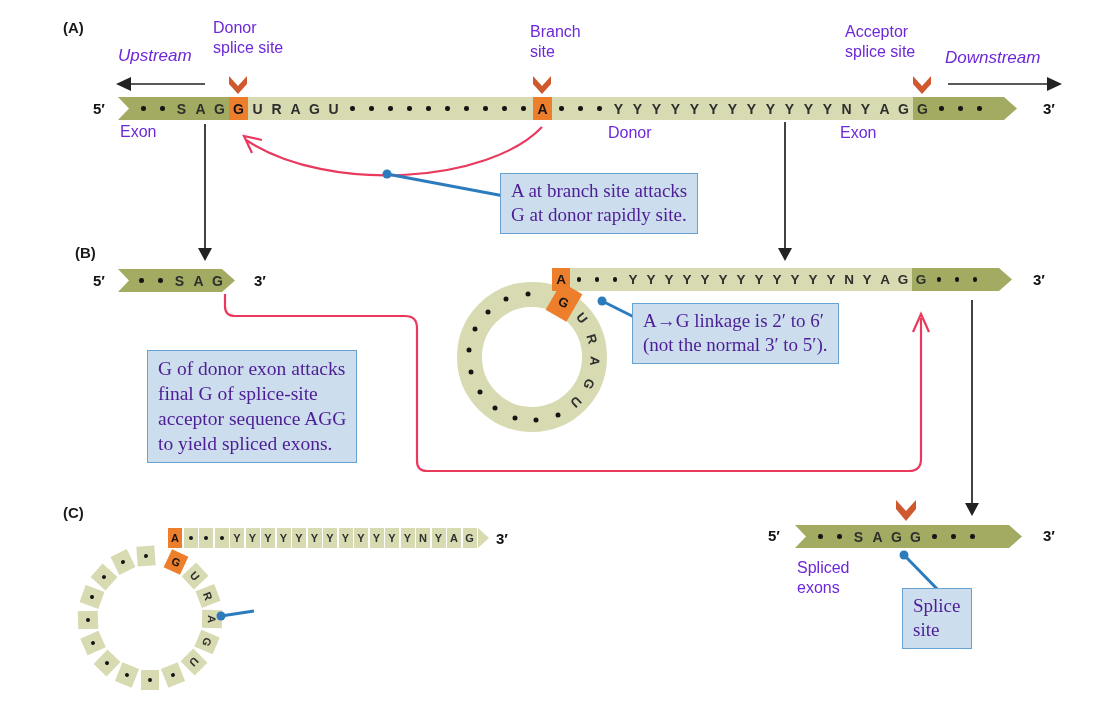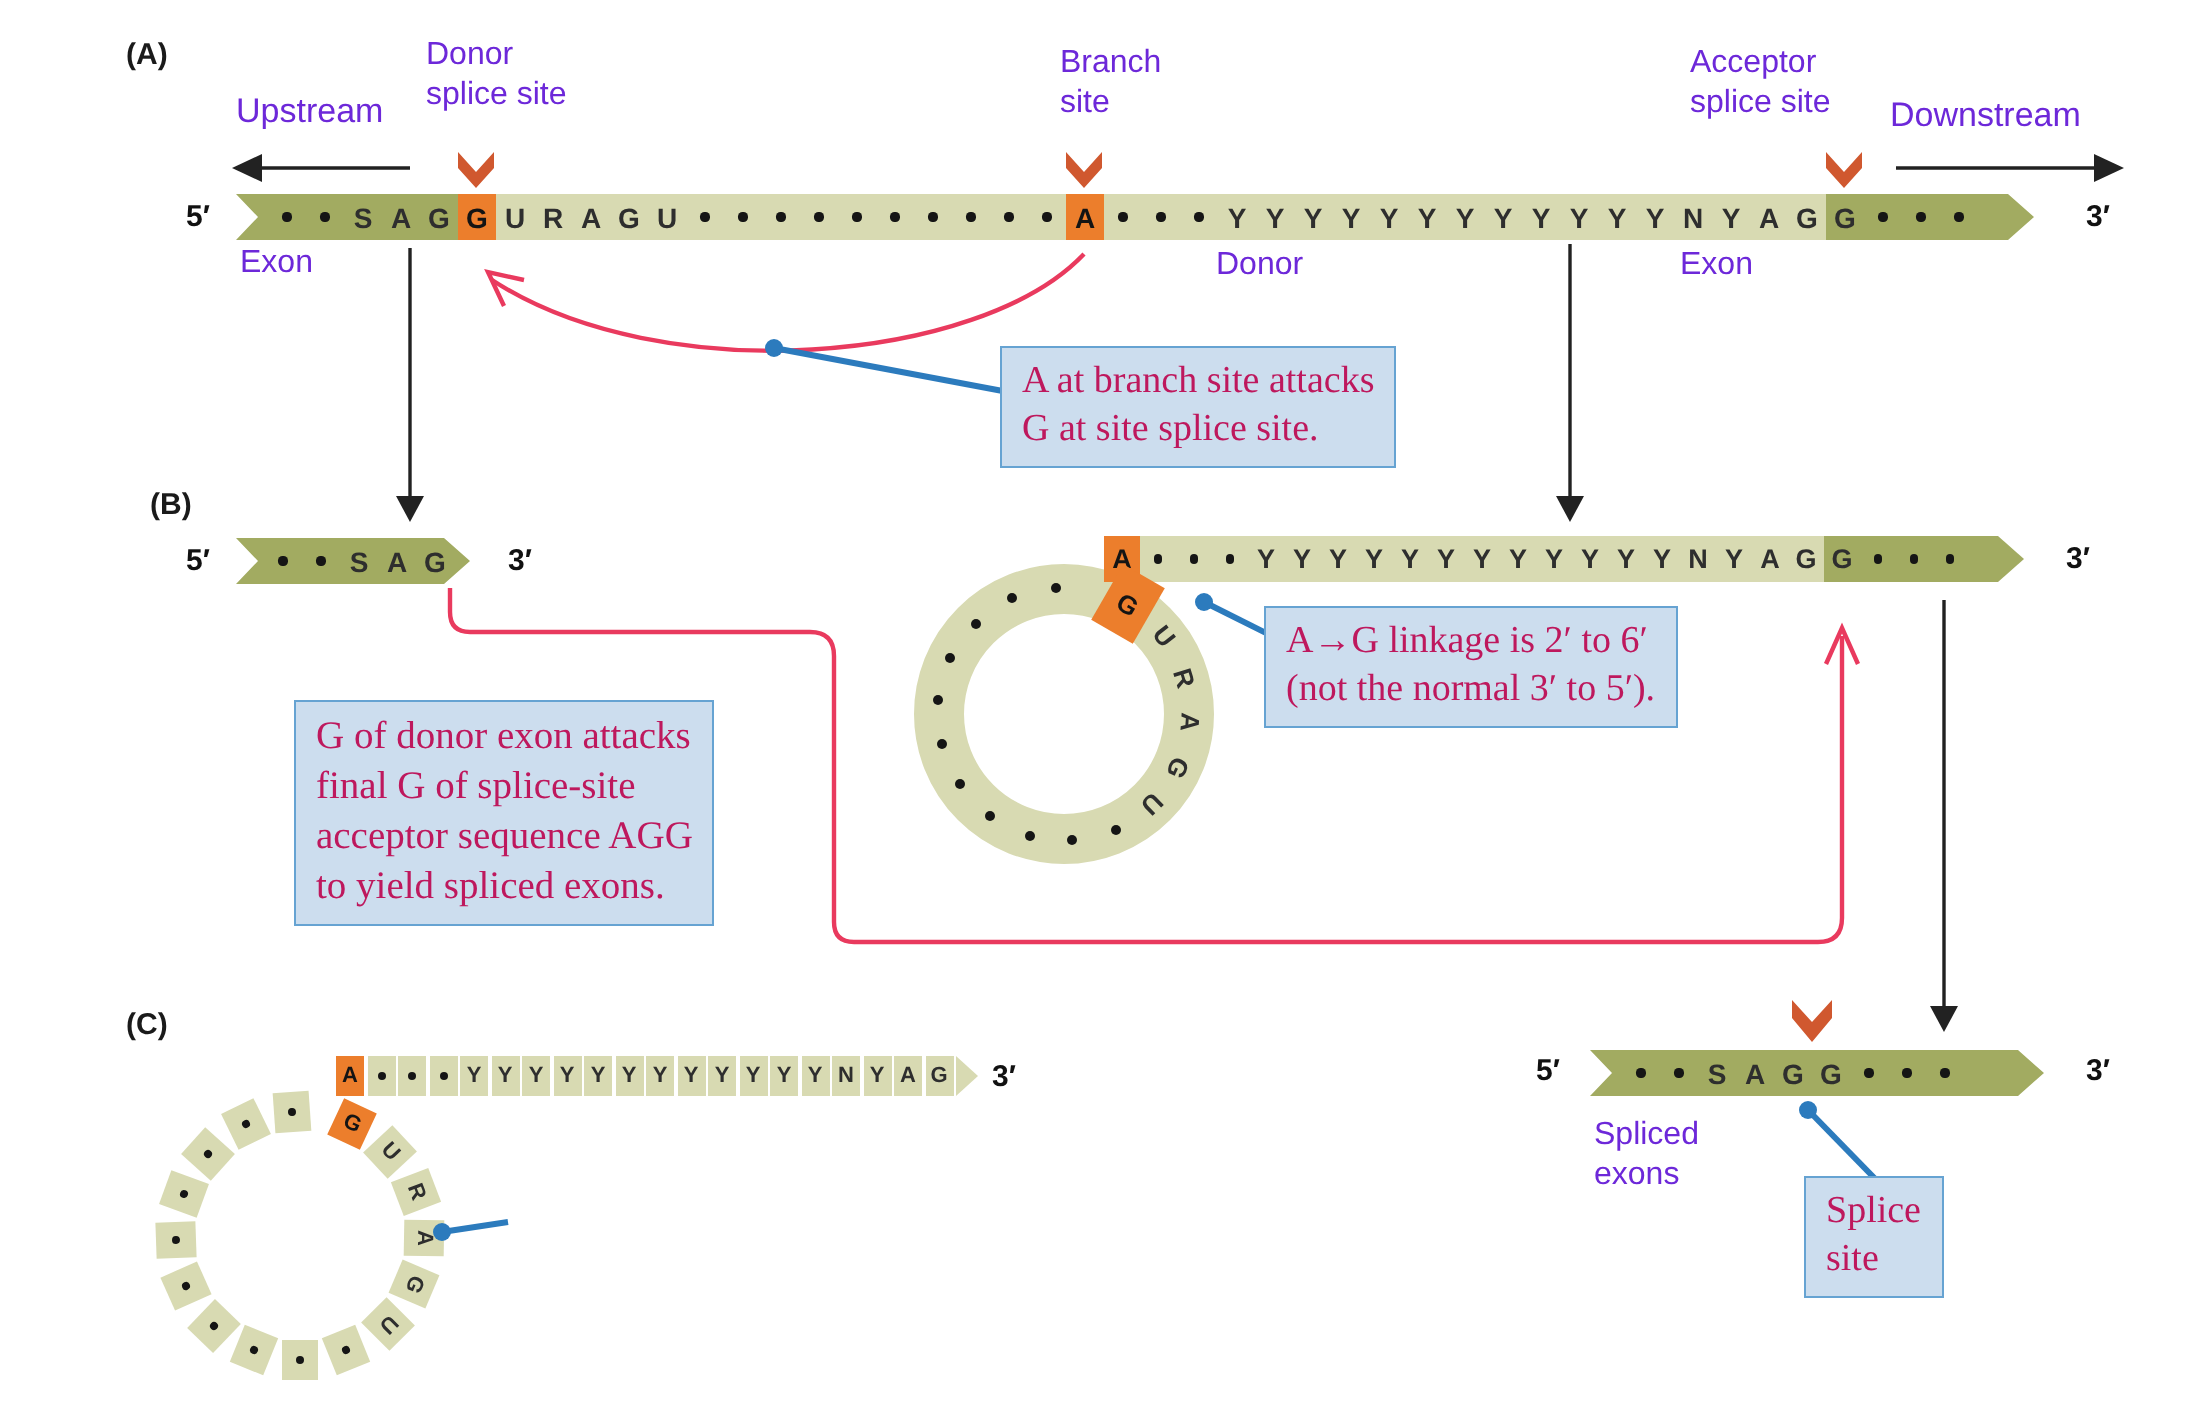--- a/index.html
+++ b/index.html
@@ -37,27 +37,27 @@
          display:flex;align-items:center;justify-content:center;font-size:13px;
          font-weight:700;color:#141414;z-index:3;}
   .rtile{position:absolute;width:18px;height:20px;background:var(--intron);
          display:flex;align-items:center;justify-content:center;font-size:11px;
          font-weight:700;color:#2e2e2e;z-index:2;}
   .rtile.hl{background:var(--highlight);color:#141414;}
 
   
   .callout{position:absolute;background:var(--box-fill);border:1.6px solid var(--box-border);
            padding:5px 10px 6px 10px;font-family:"Liberation Serif",serif;font-size:19px;
-           line-height:24px;color:#be185d;width:max-content;z-index:10;}
+           line-height:24px;color:#4c1d95;width:max-content;z-index:10;}
   .callout.big{font-size:19.5px;line-height:25px;}
 
   
   .lbl{position:absolute;font-size:16px;color:#6d28d9;line-height:20px;z-index:4;}
   .lbl.bold{font-weight:700;font-size:15px;color:#1a1a1a;}
-  .lbl.ital{font-size:17px;}
+  .lbl.ital{font-style:italic;font-size:17px;}
   .prime{position:absolute;font-weight:700;font-size:15px;color:#111;z-index:4;}
 
   .overlay{position:absolute;left:0;top:0;z-index:5;pointer-events:none;}
 </style>
 </head>
 <body>
 
 <div class="canvas">
 
   <div class="lbl bold" style="left:63px;top:18px;">(A)</div>
@@ -354,21 +354,21 @@
       <circle cx="221" cy="616" r="4.5" fill="var(--blue)"></circle>
     </g>
     <g>
       <line x1="904" y1="555" x2="944" y2="596" stroke="var(--blue)" stroke-width="3"></line>
       <circle cx="904" cy="555" r="4.5" fill="var(--blue)"></circle>
     </g>
   </svg>
 
   <div class="callout" style="left:500px;top:173px;">
       <div>A at branch site attacks</div>
-      <div>G at site splice site.</div>
+      <div>G at donor rapidly site.</div>
     </div>
   <div class="callout big" style="left:147px;top:350px;">
       <div>G of donor exon attacks</div>
       <div>final G of splice-site</div>
       <div>acceptor sequence AGG</div>
       <div>to yield spliced exons.</div>
     </div>
   <div class="callout" style="left:632px;top:303px;">
       <div>A→G linkage is 2′ to 6′</div>
       <div>(not the normal 3′ to 5′).</div>

